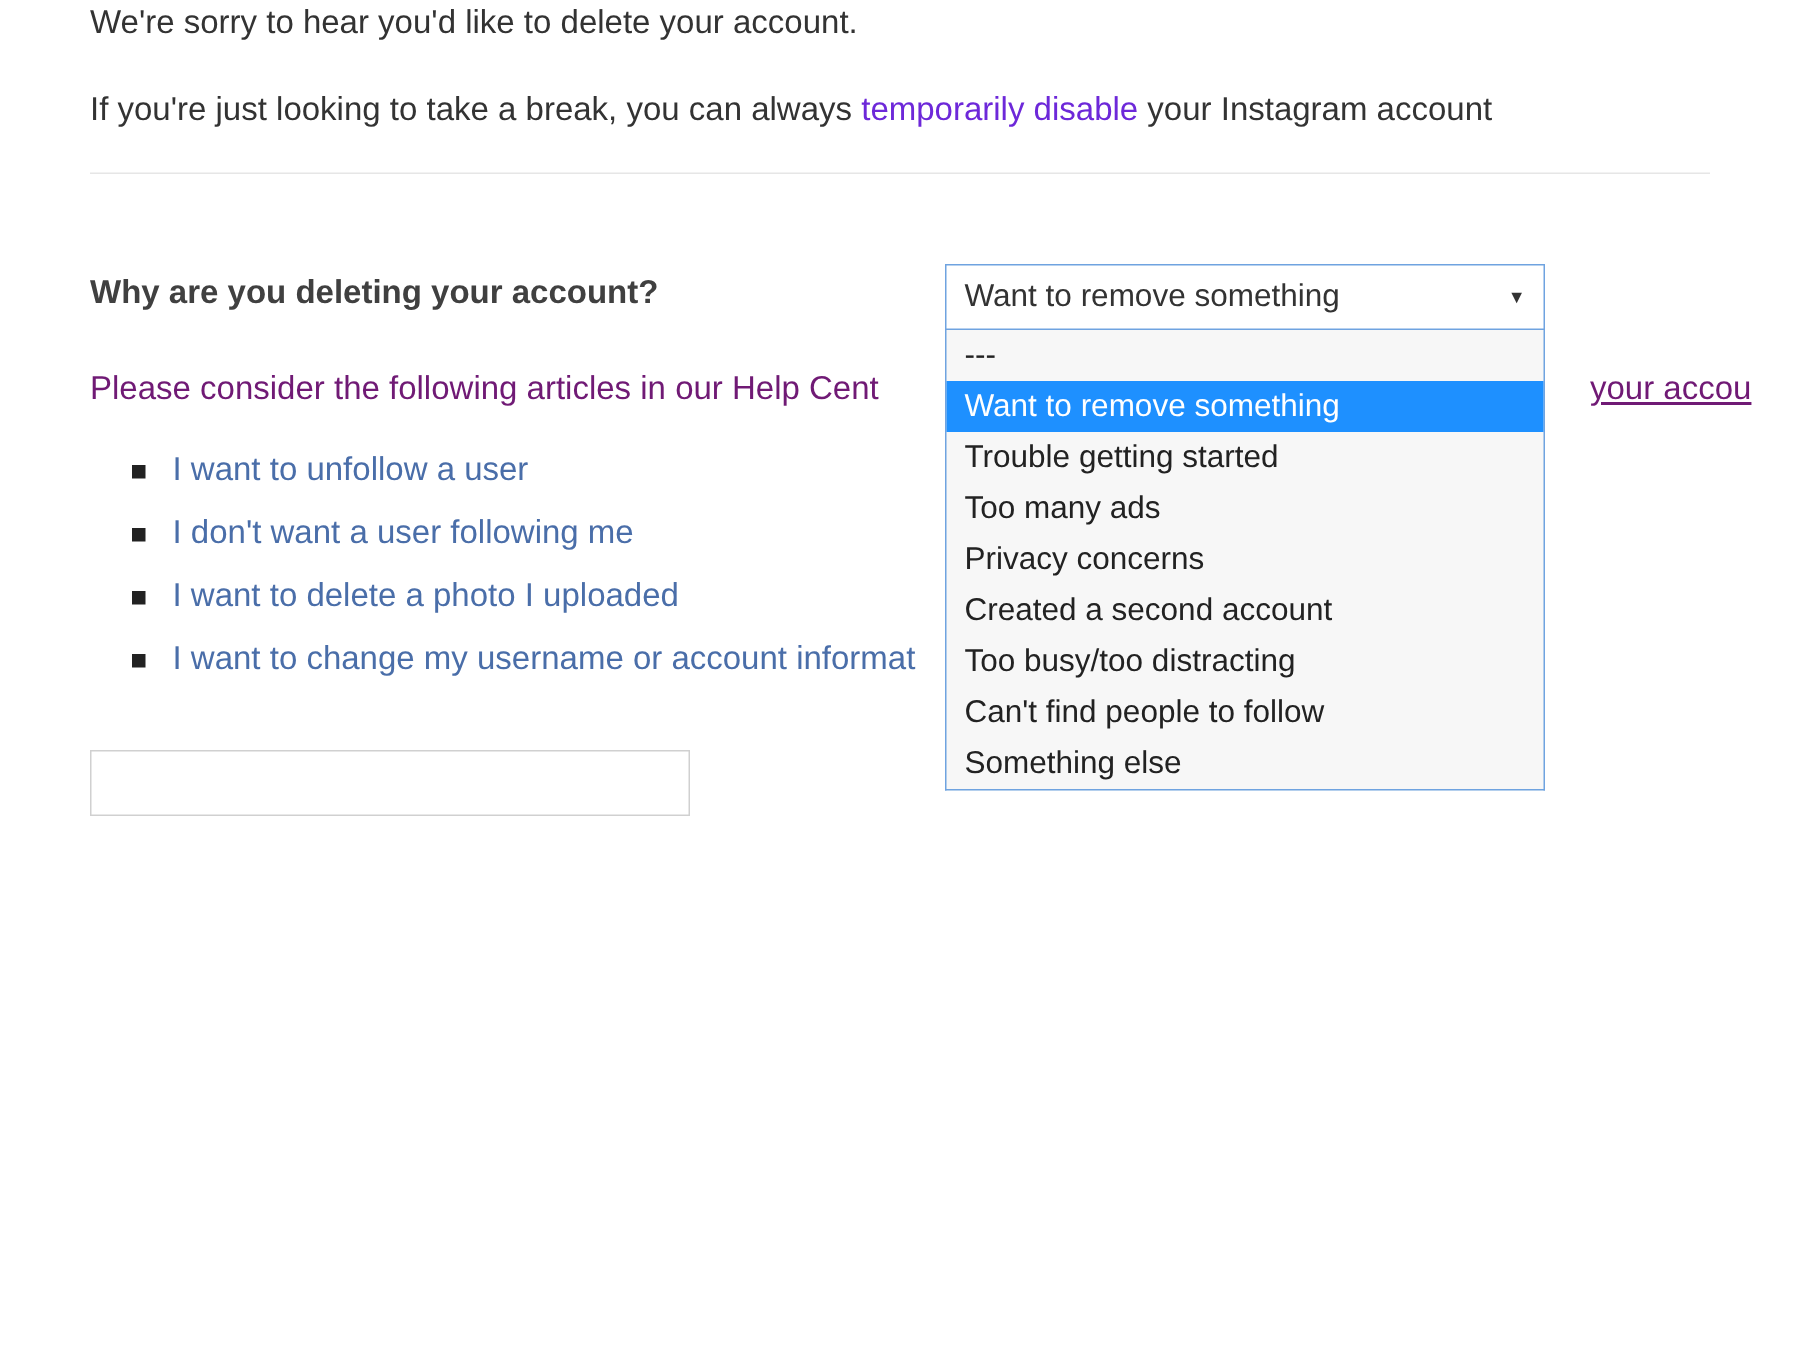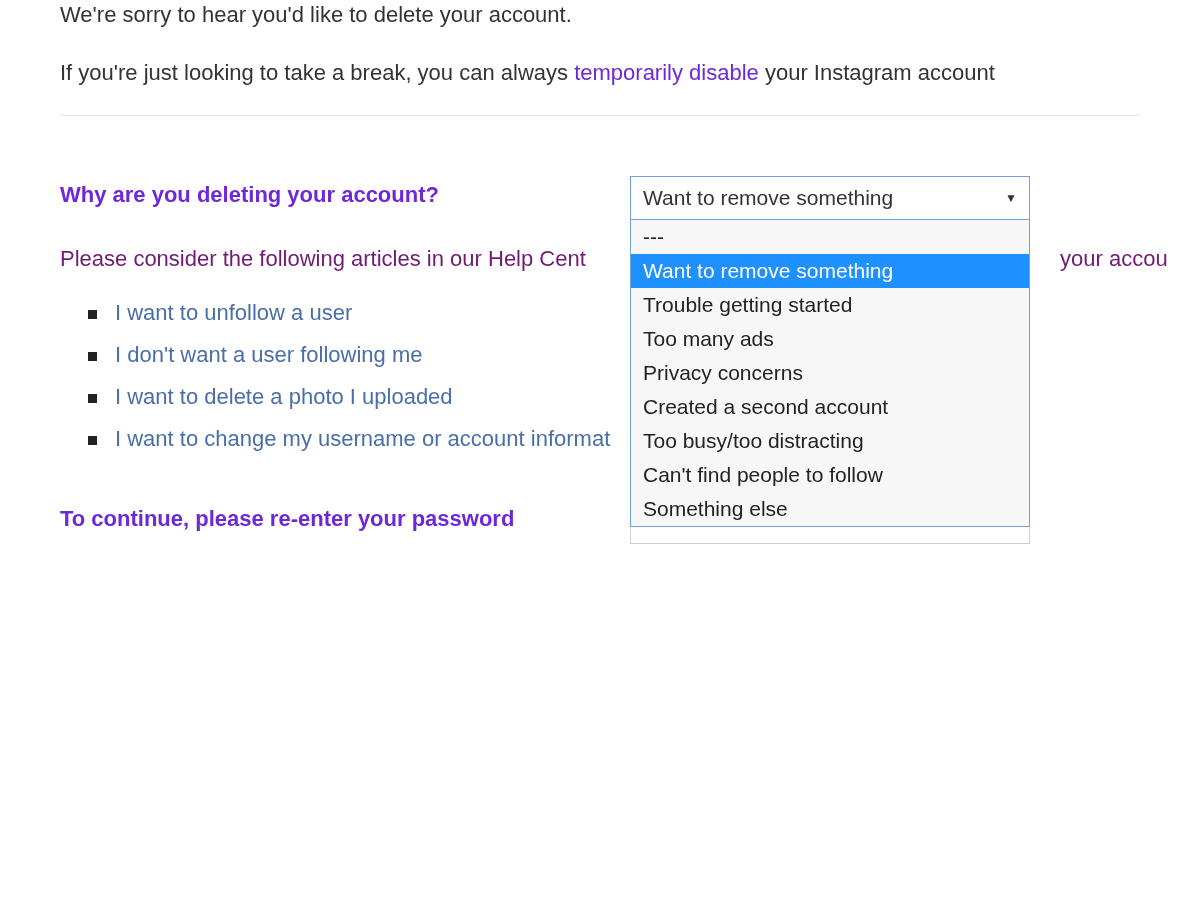--- a/index.html
+++ b/index.html
@@ -41,21 +41,21 @@
   }
   .form-row {
     display: flex;
     align-items: flex-start;
     margin-bottom: 26px;
     position: relative;
   }
   .form-label {
     font-size: 22px;
     font-weight: 700;
-    color: #6d28d9;
+    color: #404040;
     width: 570px;
     flex-shrink: 0;
     padding-top: 6px;
   }
   .select-wrap {
     position: relative;
     width: 400px;
   }
   .select-box {
     width: 100%;
@@ -177,36 +177,35 @@
           <div class="dropdown-item">Created a second account</div>
           <div class="dropdown-item">Too busy/too distracting</div>
           <div class="dropdown-item">Can't find people to follow</div>
           <div class="dropdown-item">Something else</div>
         </div>
     </div>
   </div>
 
   <div style="position:relative; height:34px; margin-bottom:20px;">
     <p class="help-text under-dropdown-text" style="top:0;">Please consider the following articles in our Help Cent</p>
-    <p class="help-text under-dropdown-text" style="left:1000px; top:0;">your accou</p>
+    <p class="help-text under-dropdown-text" style="left:1000px; top:0;text-decoration:underline;">your accou</p>
   </div>
 
   <ul class="help-list" id="help-list">
       <li>
         <a>I want to unfollow a user</a>
       </li>
       <li>
         <a>I don't want a user following me</a>
       </li>
       <li>
         <a>I want to delete a photo I uploaded</a>
       </li>
       <li>
         <a>I want to change my username or account informat</a>
       </li>
     </ul>
 
   <div class="form-row">
-    <div class="form-label">To continue, please re-enter your password</div>
     <input type="password" class="password-input" style="">
   </div>
 
 </div>
 
 </body></html>

